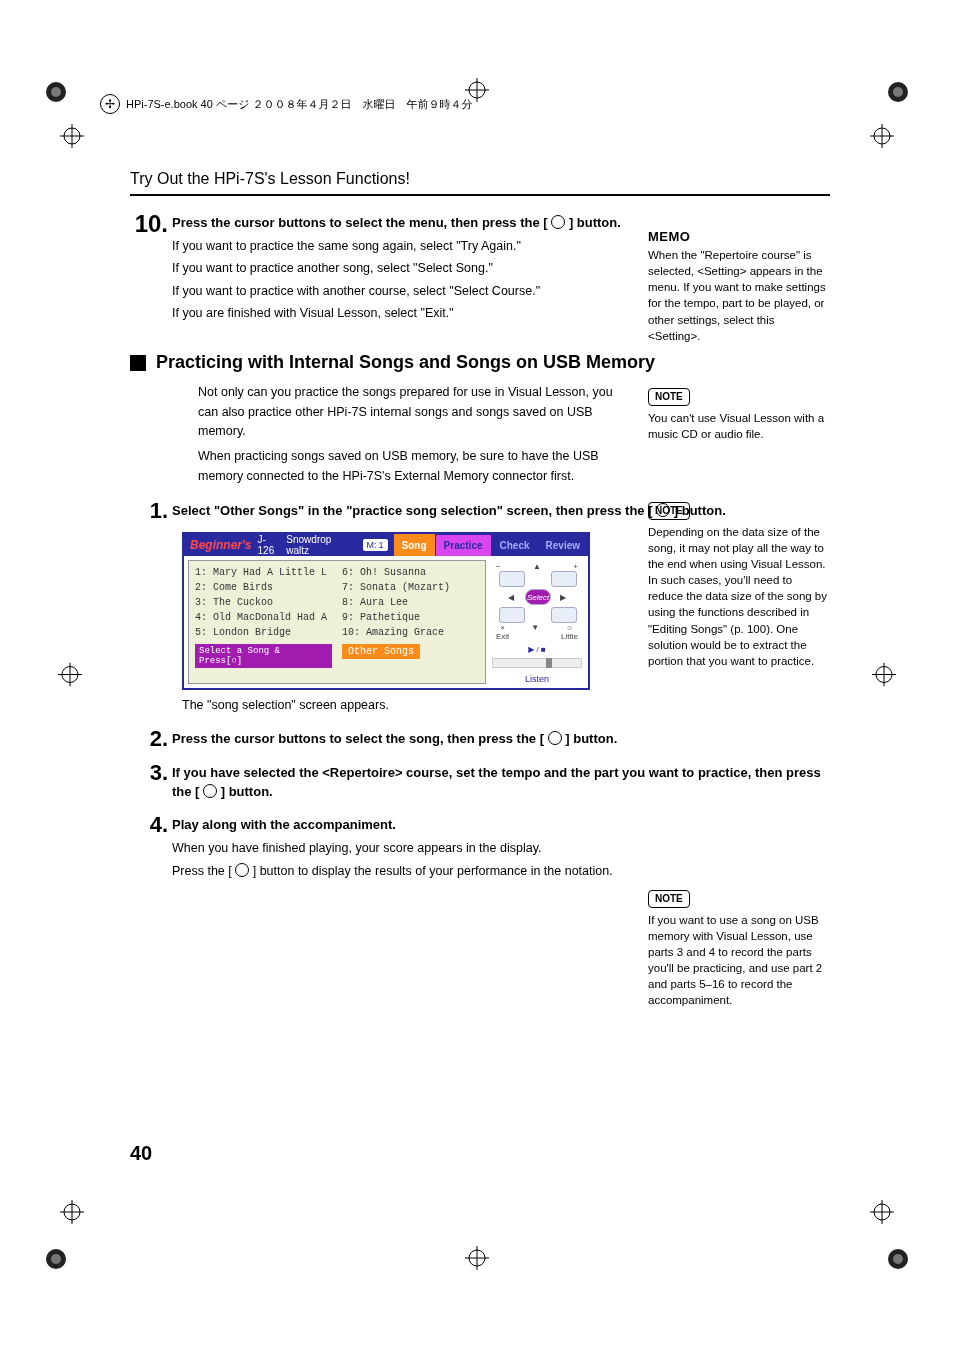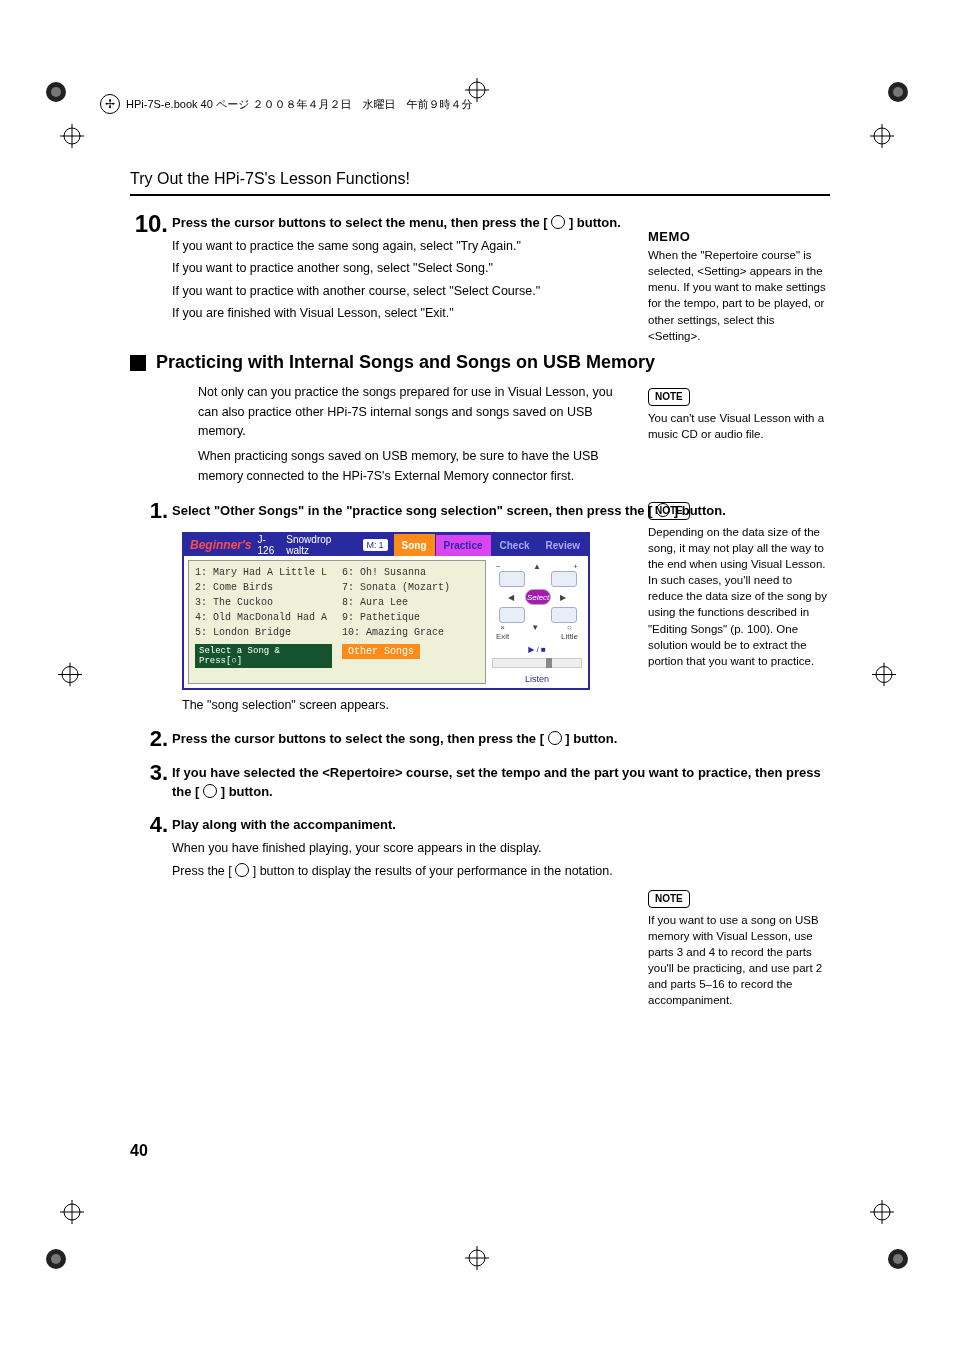--- a/index.html
+++ b/index.html
@@ -190,21 +190,21 @@
     display:flex;
     gap:10px;
     font-family: "Courier New", monospace;
     font-size:10px;
     color:#333;
   }
   .song-cols ul { list-style:none; padding:0; margin:0; }
   .song-cols li { padding:2px 0; }
   .song-cols .prompt {
     margin-top:4px;
-    background:#14532d; color:#fff;
+    background:#a21caf; color:#fff;
     font-size:9px; padding:2px 4px;
     display:inline-block;
   }
   .song-cols .other {
     margin-top:4px;
     background:#ff8c1a; color:#fff;
     font-size:10px; padding:2px 6px;
     display:inline-block;
   }
   .nav-pad {
@@ -231,21 +231,21 @@
   .nav-pad .bar .knob{ position:absolute; left:60%; top:-1px; width:6px; height:10px; background:#888; }
 
   .caption {
     margin-left:52px; font-size:12.5px; margin-top:8px; margin-bottom:18px;
   }
 
   .page-num {
     position:absolute;
     left: 0px;
     top: 972px;
-    font-size:16px; font-weight:700;
+    font-size:20px; font-weight:700;
   }
 
   .sidebox { margin-bottom: 28px; }
 </style>
 </head>
 <body>
 
 <div class="crop-mark crop-tl">
   <svg width="40" height="40">
       <circle cx="12" cy="12" r="10" fill="#222"></circle>

